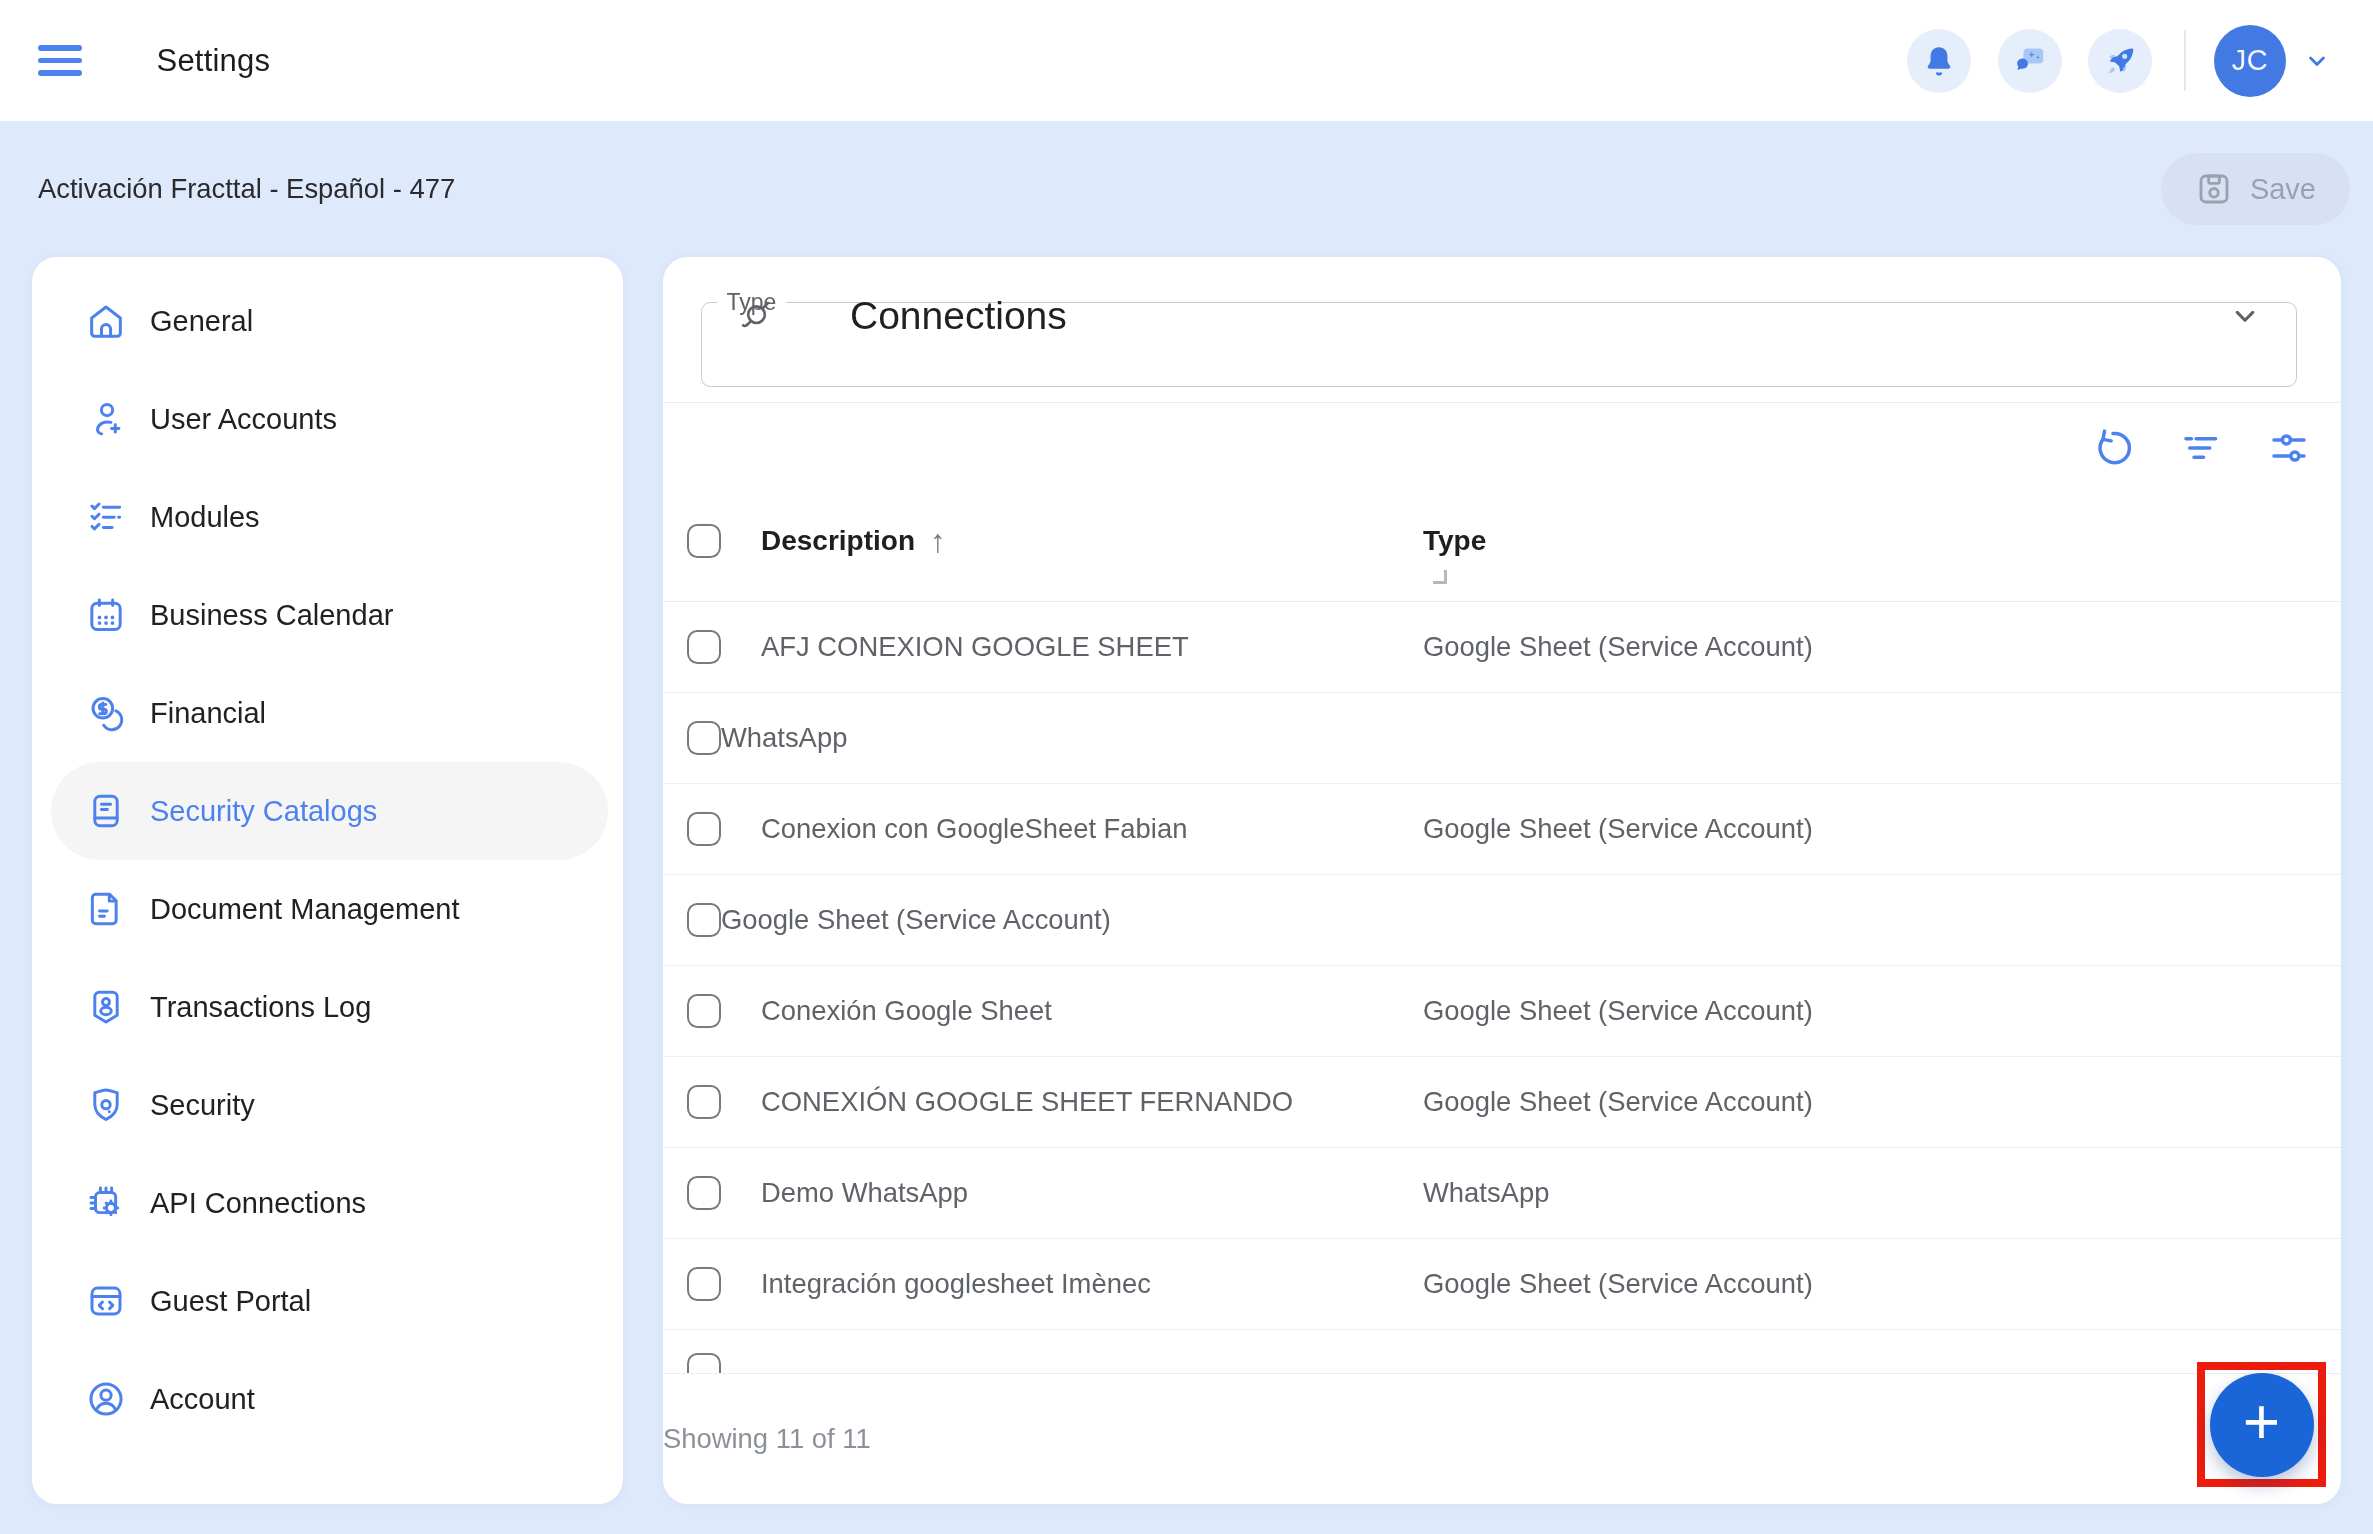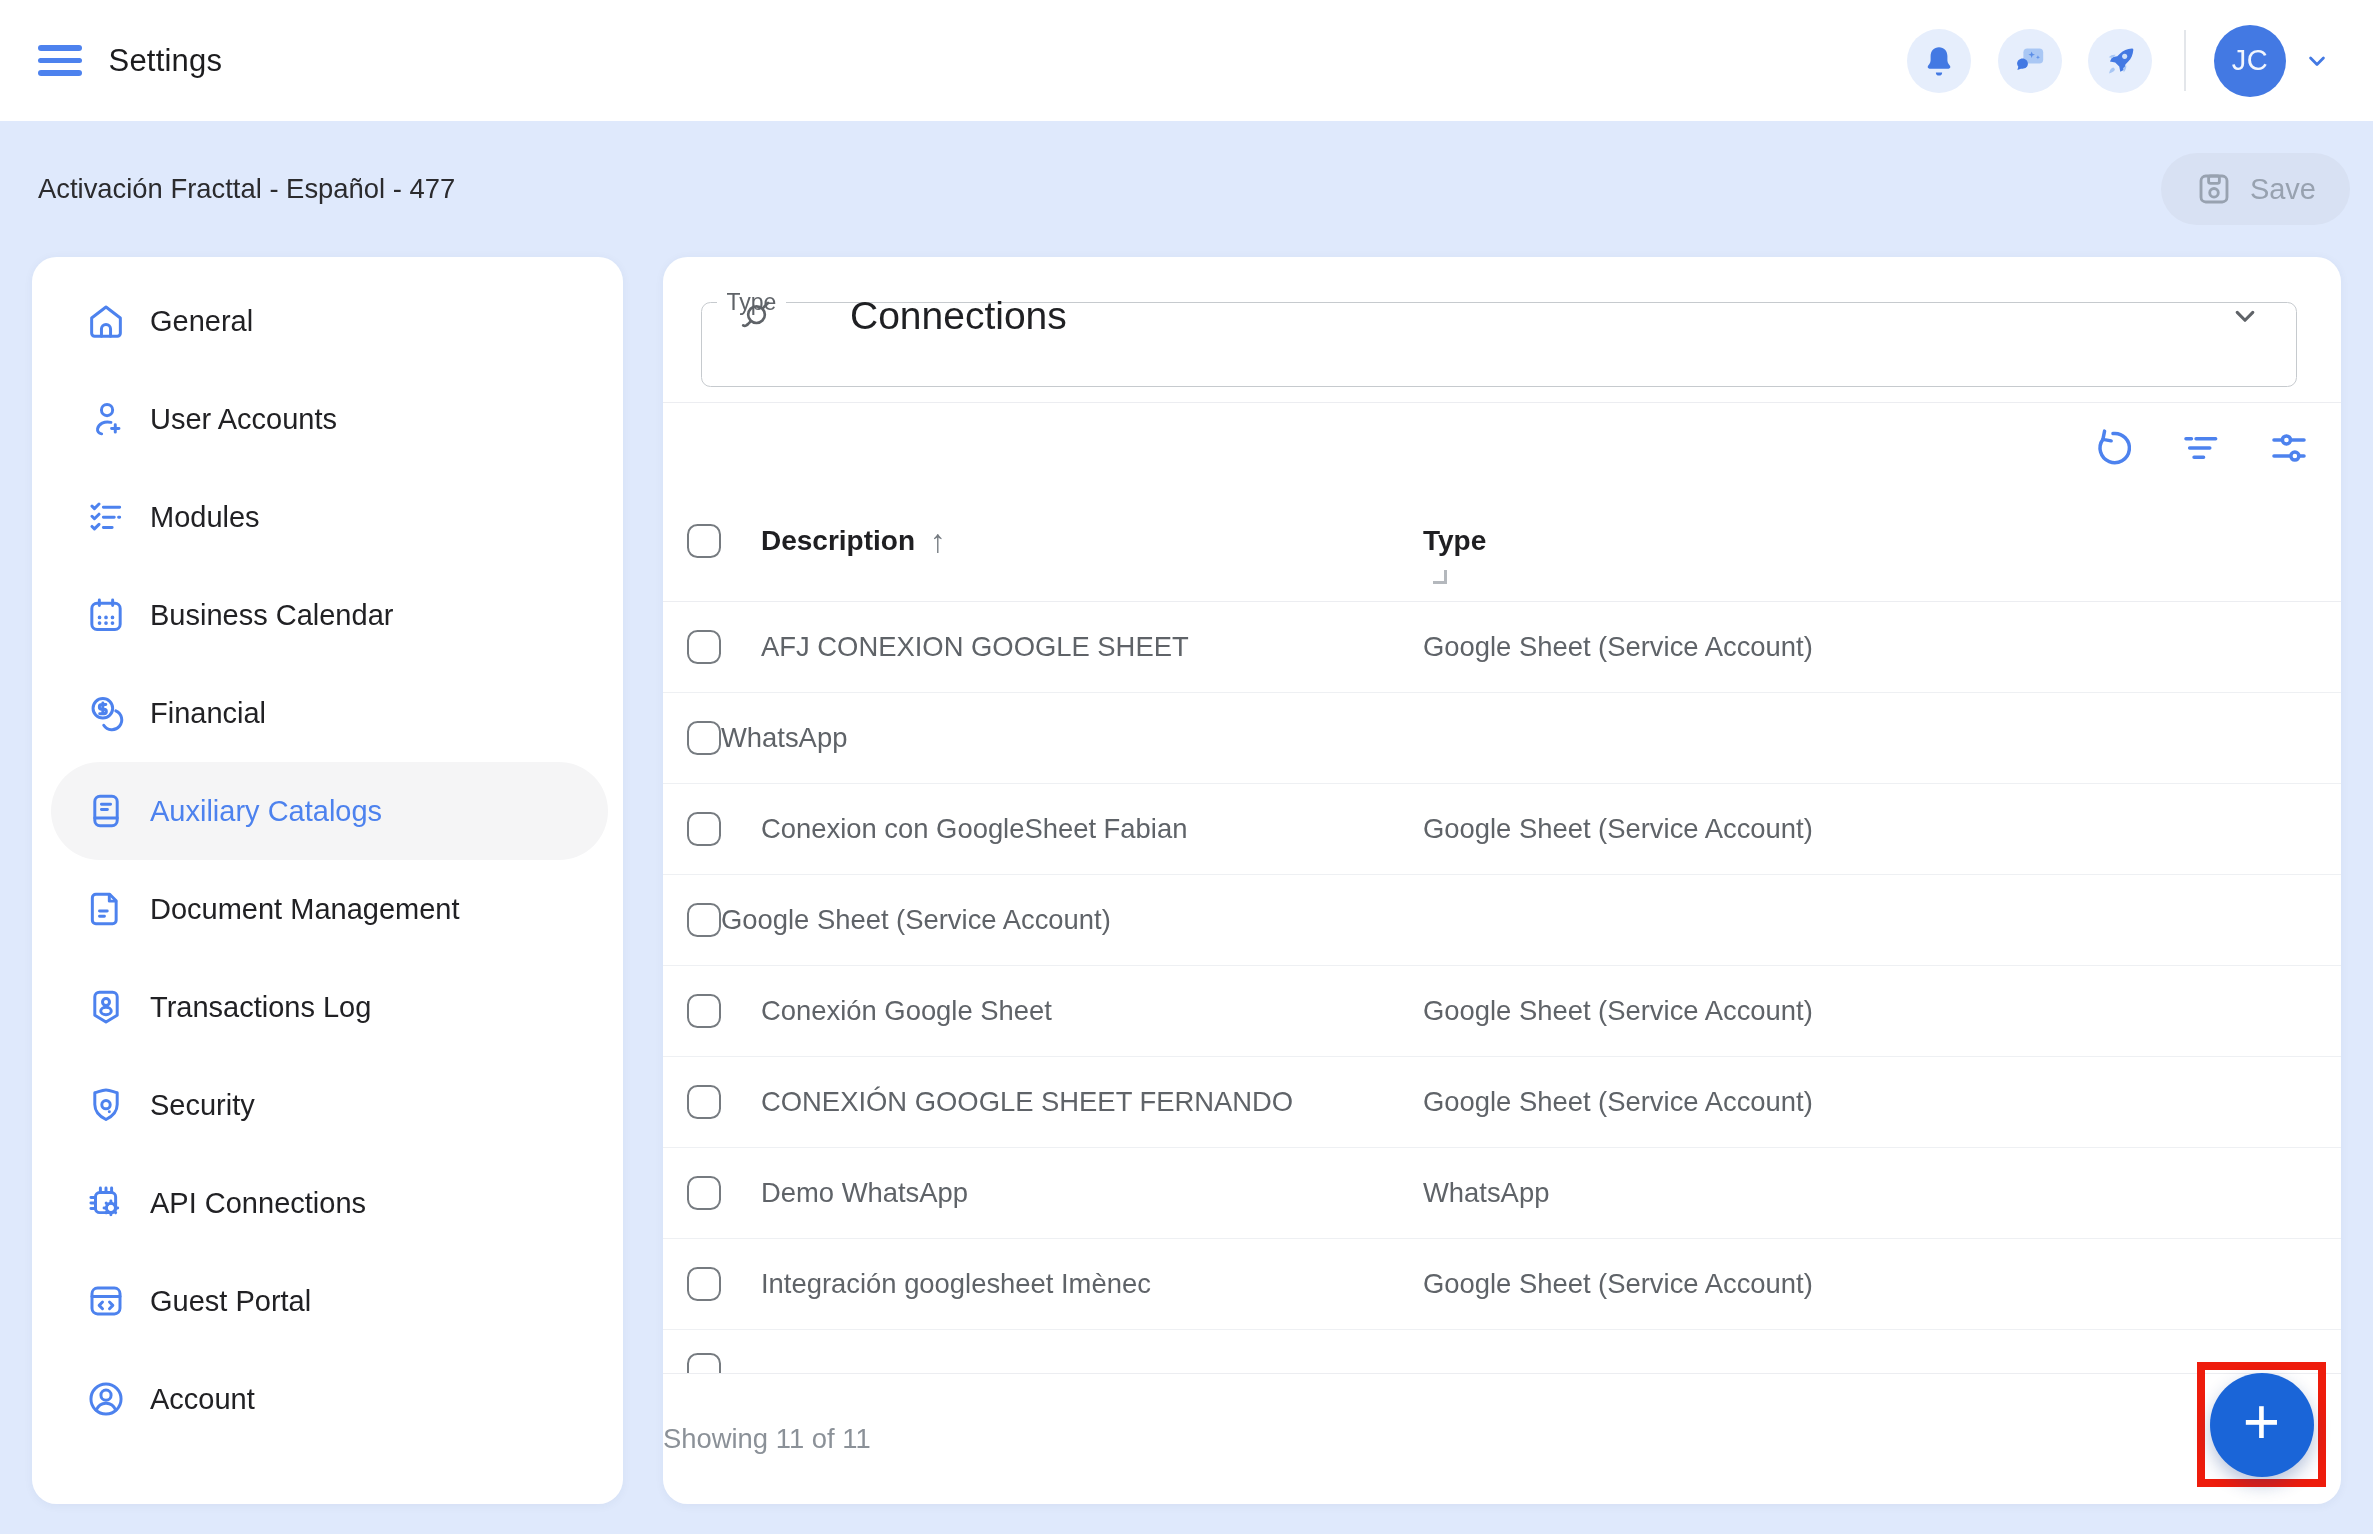--- a/index.html
+++ b/index.html
@@ -6,21 +6,21 @@
   html,body { margin:0; padding:0; }
   body {
     width:2373px; height:1535px; overflow:hidden;
     background: var(--page-bg, #dfe9fc);
     font-family: "Liberation Sans", sans-serif;
     color:#202124;
   }
   
   .topbar {
     height:121px; background:#ffffff;
-    display:flex; align-items:center; padding:0 42px 0 38px;
+    display:flex; align-items:center; padding:0 42px 0 38px;gap:48px;
   }
   .hamburger { width:44px; display:flex; flex-direction:column; gap:6.6px; cursor:pointer; }
   .hamburger span { display:block; height:5.7px; border-radius:3.8px; background:var(--accent,#4d82ee); }
   .app-title { margin-left:26.5px; font-size:31px; font-weight:500; color:#1c1c1e; letter-spacing:0.2px; }
   .topbar-right { margin-left:auto; display:flex; align-items:center; }
   .icon-circle {
     width:64px; height:64px; border-radius:50%; background:#e6eefc;
     display:flex; align-items:center; justify-content:center; margin-left:26.5px; cursor:pointer;
   }
   .icon-circle svg { width:36px; height:36px; }
@@ -213,21 +213,21 @@
             </svg></span>
           <span class="side-label">Financial</span>
         </div>
 
         <div class="side-item selected">
           <span class="side-icon"><svg viewBox="0 0 24 24" fill="none" stroke="currentColor" stroke-width="1.7" stroke-linecap="round" stroke-linejoin="round">
               <rect x="5.6" y="3.6" width="12.8" height="16.8" rx="3"></rect>
               <path d="M5.6 16h12.8"></path>
               <path d="M9.4 8.1h5.2M9.4 11.1h3.4"></path>
             </svg></span>
-          <span class="side-label">Auxiliary Catalogs</span>
+          <span class="side-label">Security Catalogs</span>
         </div>
 
         <div class="side-item">
           <span class="side-icon"><svg viewBox="0 0 24 24" fill="none" stroke="currentColor" stroke-width="1.7" stroke-linecap="round" stroke-linejoin="round">
               <path d="M6.2 3.6h7.9l3.7 3.7v11.1a2 2 0 0 1-2 2H6.2a2 2 0 0 1-2-2V5.6a2 2 0 0 1 2-2z"></path>
               <path d="M13.9 3.8v3.7h3.7"></path>
               <path d="M8.3 13.1h4.4M8.3 16.2h2.8"></path>
             </svg></span>
           <span class="side-label">Document Management</span>
         </div>

